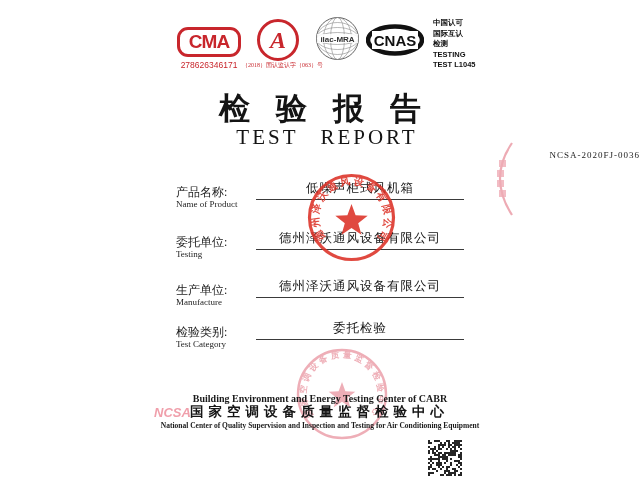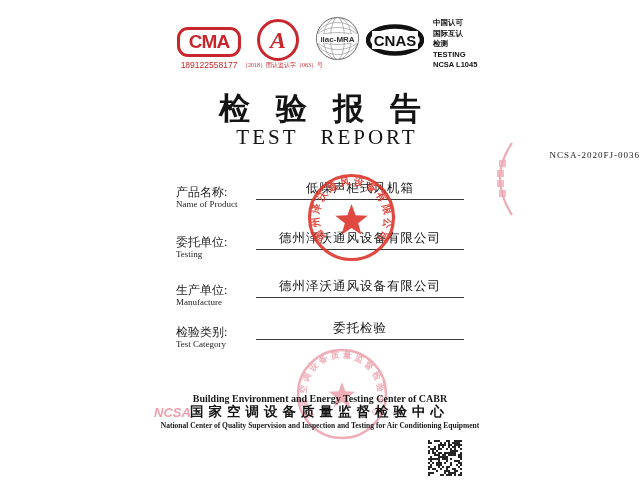--- a/index.html
+++ b/index.html
@@ -92,21 +92,21 @@
   
   .qr { position:absolute; left:428px; top:440px; width:34px; height:36px; }
   .qr i { position:absolute; width:2px; height:2px; background:#262626; }
 </style>
 </head>
 <body>
 
 <div class="page">
 
   <div class="cma">CMA</div>
-  <div class="cma-no">189122558177</div>
+  <div class="cma-no">278626346171</div>
 
   <div class="cal">A</div>
   <div class="cal-caption">（2018）国认监认字（063）号</div>
 
   <div class="ilac">
     <svg width="45" height="45" viewBox="0 0 45 45">
       <circle cx="22.5" cy="22.5" r="21" fill="none" stroke="#666" stroke-width="1"></circle>
       <ellipse cx="22.5" cy="22.5" rx="21" ry="16" fill="none" stroke="#888" stroke-width="0.6"></ellipse>
       <ellipse cx="22.5" cy="22.5" rx="21" ry="11" fill="none" stroke="#888" stroke-width="0.6"></ellipse>
       <ellipse cx="22.5" cy="22.5" rx="21" ry="6" fill="none" stroke="#888" stroke-width="0.6"></ellipse>
@@ -123,21 +123,21 @@
       <rect x="6" y="7" width="46" height="18" fill="#fff"></rect>
       <text x="29" y="22" text-anchor="middle" font-size="15" font-family="Liberation Sans, sans-serif" font-weight="bold" fill="#111">CNAS</text>
     </svg>
   </div>
 
   <div class="cnas-text">
     <div>中国认可</div>
     <div>国际互认</div>
     <div>检测</div>
     <div>TESTING</div>
-    <div>NCSA L1045</div>
+    <div>TEST L1045</div>
   </div>
 
   <div class="title-zh">检验报告</div>
   <div class="title-en">TEST REPORT</div>
   <div class="report-no">NCSA-2020FJ-0036</div>
 
   <div class="field-label-zh" style="top:184px">产品名称:</div>
   <div class="field-label-en" style="top:199px">Name of Product</div>
   <div class="field-line" style="top:180px">低噪声柜式风机箱</div>
 

